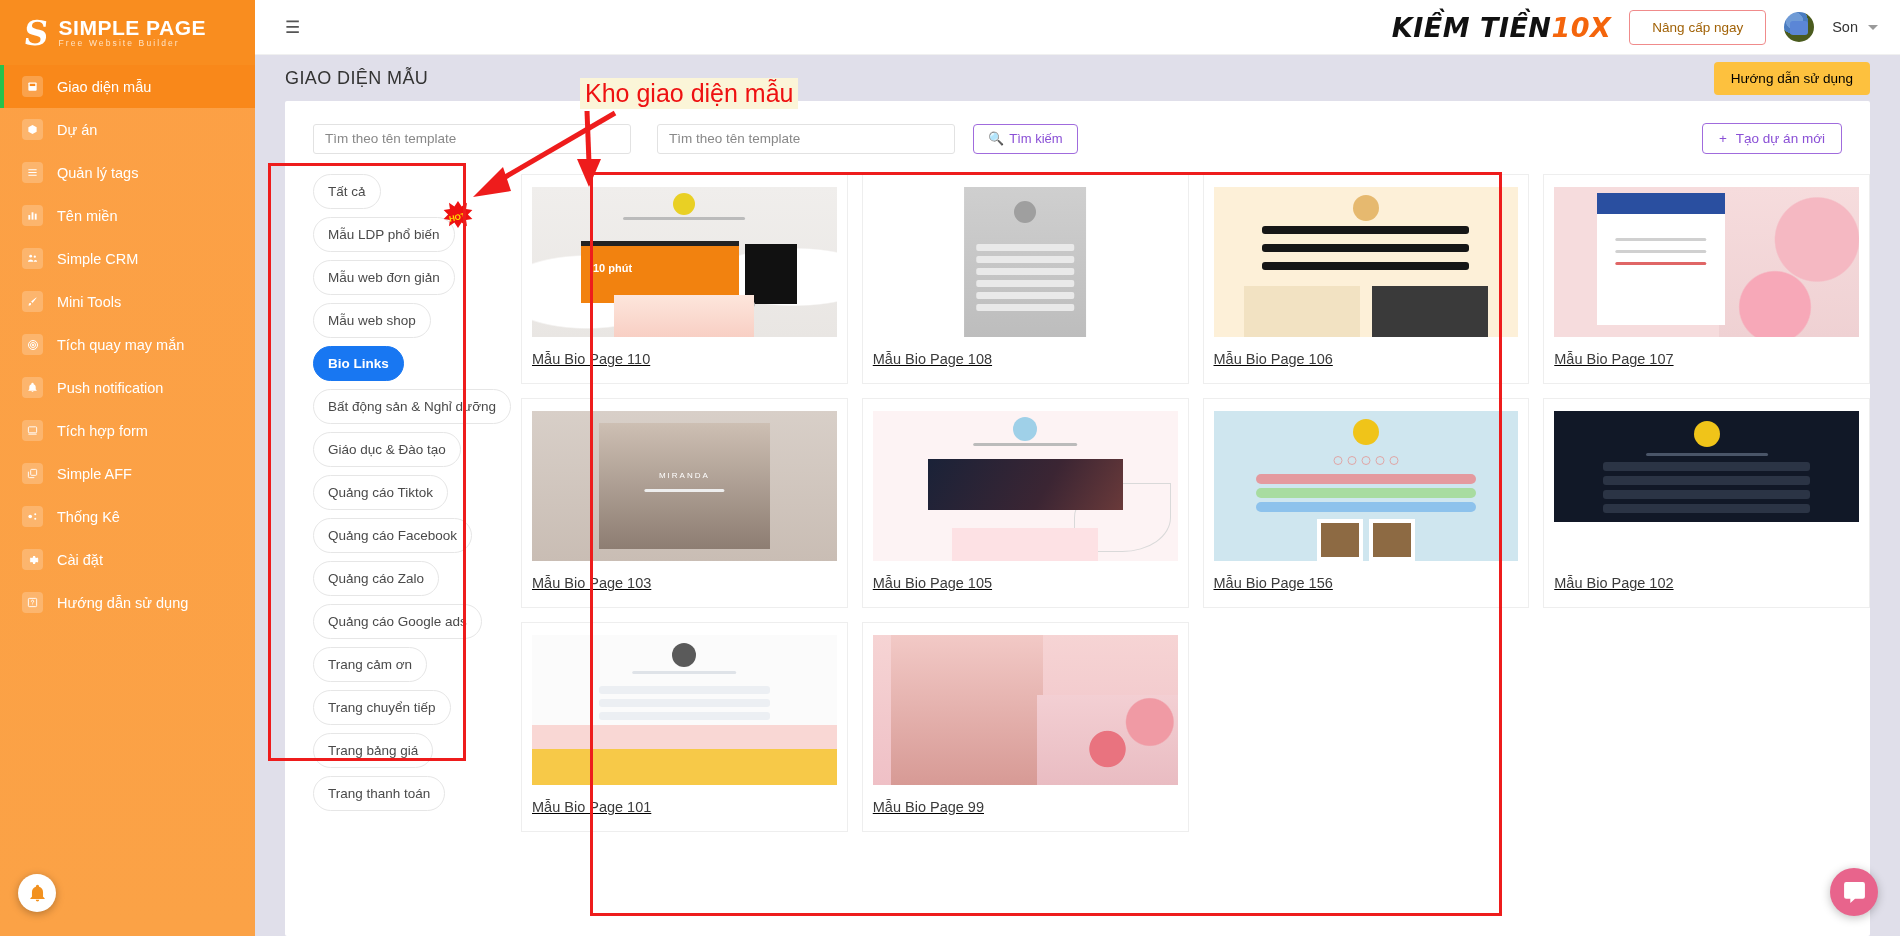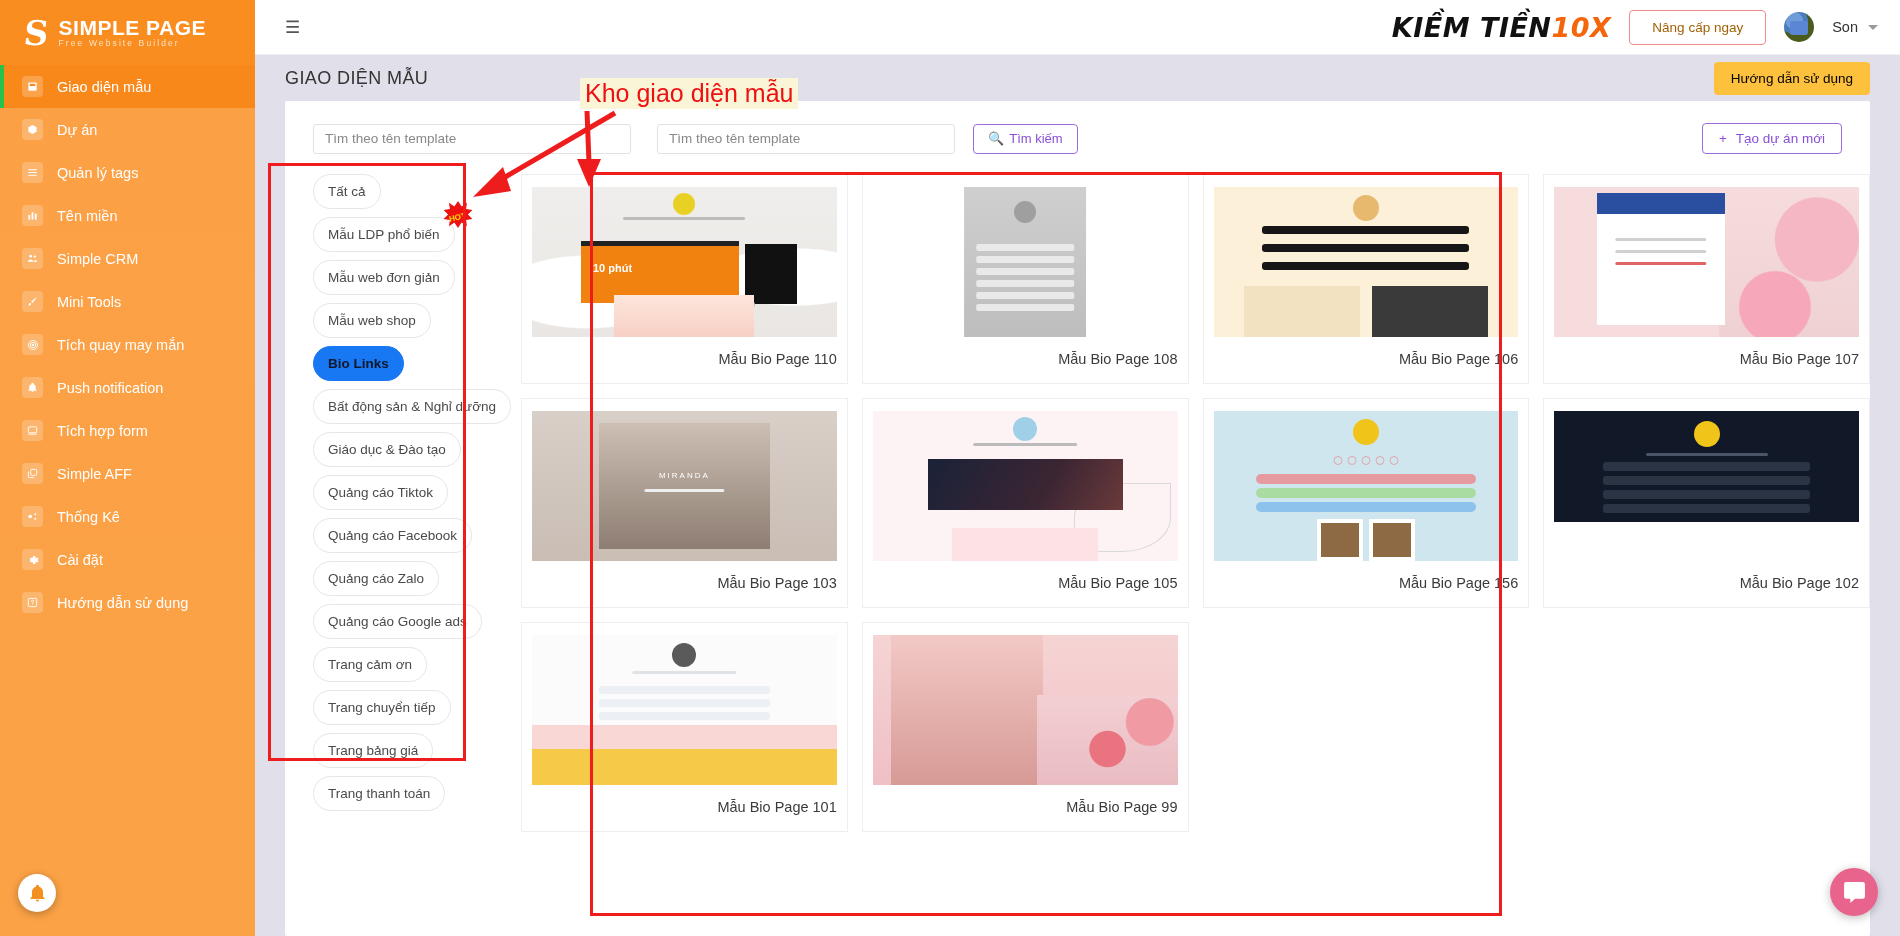--- a/index.html
+++ b/index.html
@@ -120,36 +120,36 @@
 
   .content { display:flex; padding: 10px 0 0 28px; }
 
   
   .cats { width: 200px; flex:0 0 200px; display:flex; flex-direction:column; gap:8px; position:relative; }
   .chip {
     border:1px solid #e6e6e6; border-radius:19px; background:#fff;
     font-size:13.5px; color:#4a4a4a; padding: 9px 14px;
     align-self:flex-start; cursor:pointer; white-space:nowrap; position:relative;
   }
-  .chip.active { background:#1877f2; border-color:#1877f2; color:#0f172a; font-weight:600; }
+  .chip.active { background:#1877f2; border-color:#1877f2; color:#ffffff; font-weight:600; }
   .hot-badge {
     position:absolute; right:-22px; top:-17px; width:36px; height:32px;
     display:flex; align-items:center; justify-content:center;
     font-size:8px; font-weight:bold; color:#ffe000; z-index:5;
   }
   .hot-badge svg { position:absolute; inset:0; }
   .hot-badge span { position:relative; z-index:2; transform: rotate(-12deg); }
 
   
   .grid-wrap { flex:1; padding-left: 8px; padding-right: 0; }
   .grid { display:grid; grid-template-columns: repeat(4, 1fr); gap: 14px; }
   .card {
     border:1px solid #eeeeee; background:#fff;
-    display:flex; flex-direction:column; align-items:flex-end;
-    padding: 12px 10px 0 10px; cursor:pointer;
+    display:flex; flex-direction:column; align-items:flex-start;
+    padding: 12px 10px 0 10px; cursor:pointer;text-decoration:underline;
   }
   .thumb { width: 100%; height: 150px; overflow:hidden; position:relative; }
   .card-label { font-size: 14.5px; color:#3b3b3b; padding: 14px 0 16px 0; text-align:center; }
 
   
   .t-avatar { position:absolute; left:50%; transform:translateX(-50%); top:6px;
               width:22px;height:22px;border-radius:50%; }
   .t-line { position:absolute; left:50%; transform:translateX(-50%); background:#bbb; height:3px; border-radius:2px;}
 
   .th110 { background:#f3f1ef; }

